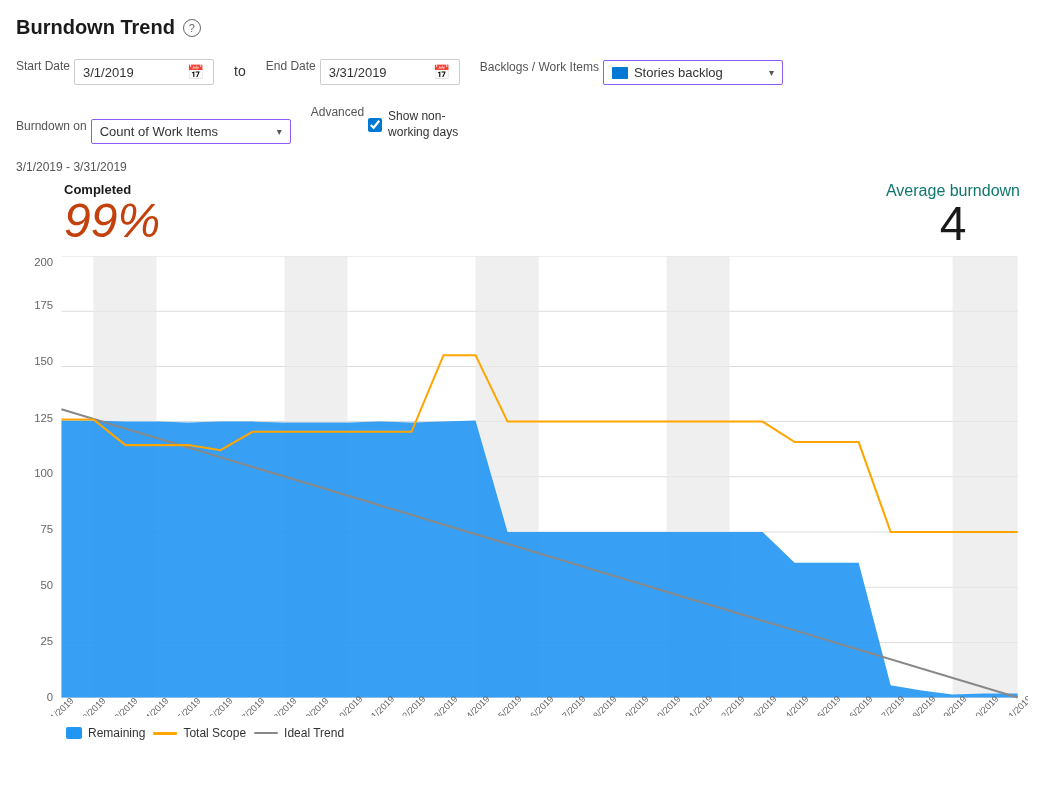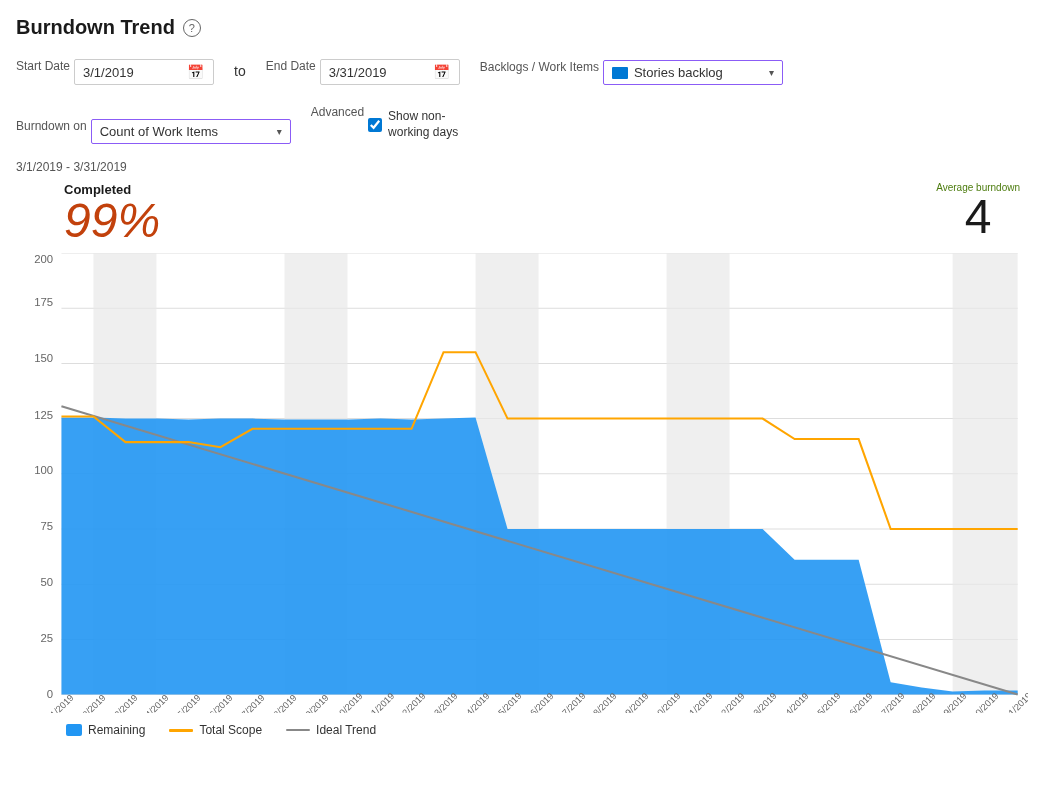--- a/index.html
+++ b/index.html
@@ -202,21 +202,21 @@
       width: 100%;
       height: 460px;
     }
     svg.main-chart {
       width: 100%;
       height: 100%;
     }
 
     .legend-row {
       display: flex;
-      gap: 24px;
+      gap: 8px;
       align-items: center;
       margin-top: 10px;
       padding-left: 50px;
     }
     .legend-item {
       display: flex;
       align-items: center;
       gap: 6px;
       font-size: 12px;
       color: #333;
@@ -289,21 +289,21 @@
 
 <div class="chart-area">
   <div class="date-range-label">3/1/2019 - 3/31/2019</div>
 
   <div style="display:flex; justify-content:space-between; align-items:flex-start; margin-bottom:8px; padding-left:48px; padding-right:8px;">
     <div class="completed-block">
       <span class="completed-label">Completed</span>
       <span class="completed-value">99%</span>
     </div>
     <div class="avg-burndown-block" style="text-align:center;">
-      <span class="avg-burndown-label" style="display:block;font-size:10px;color:#4d7c0f;">Average burndown</span>
+      <span class="avg-burndown-label" style="display:block;font-size:16px;color:#0f766e;">Average burndown</span>
       <span class="avg-burndown-value" style="font-size:48px;font-weight:200;">4</span>
     </div>
   </div>
 
   <div class="chart-container">
     <svg class="main-chart" viewBox="0 0 980 450" preserveAspectRatio="none">
 
       <text x="36" y="435" font-size="11" fill="#666" text-anchor="end">0</text>
       <text x="36" y="381" font-size="11" fill="#666" text-anchor="end">25</text>
       <text x="36" y="326" font-size="11" fill="#666" text-anchor="end">50</text>

